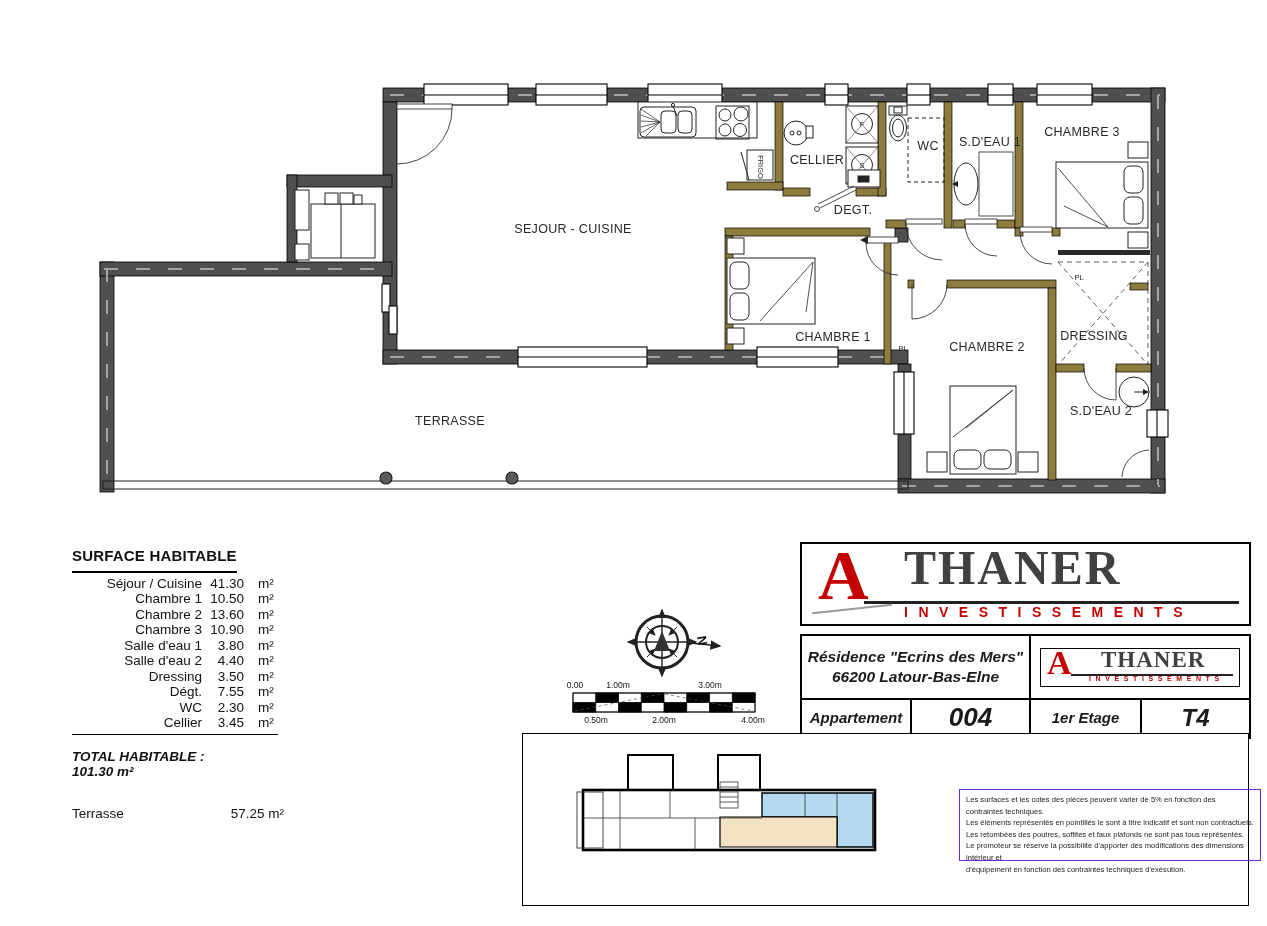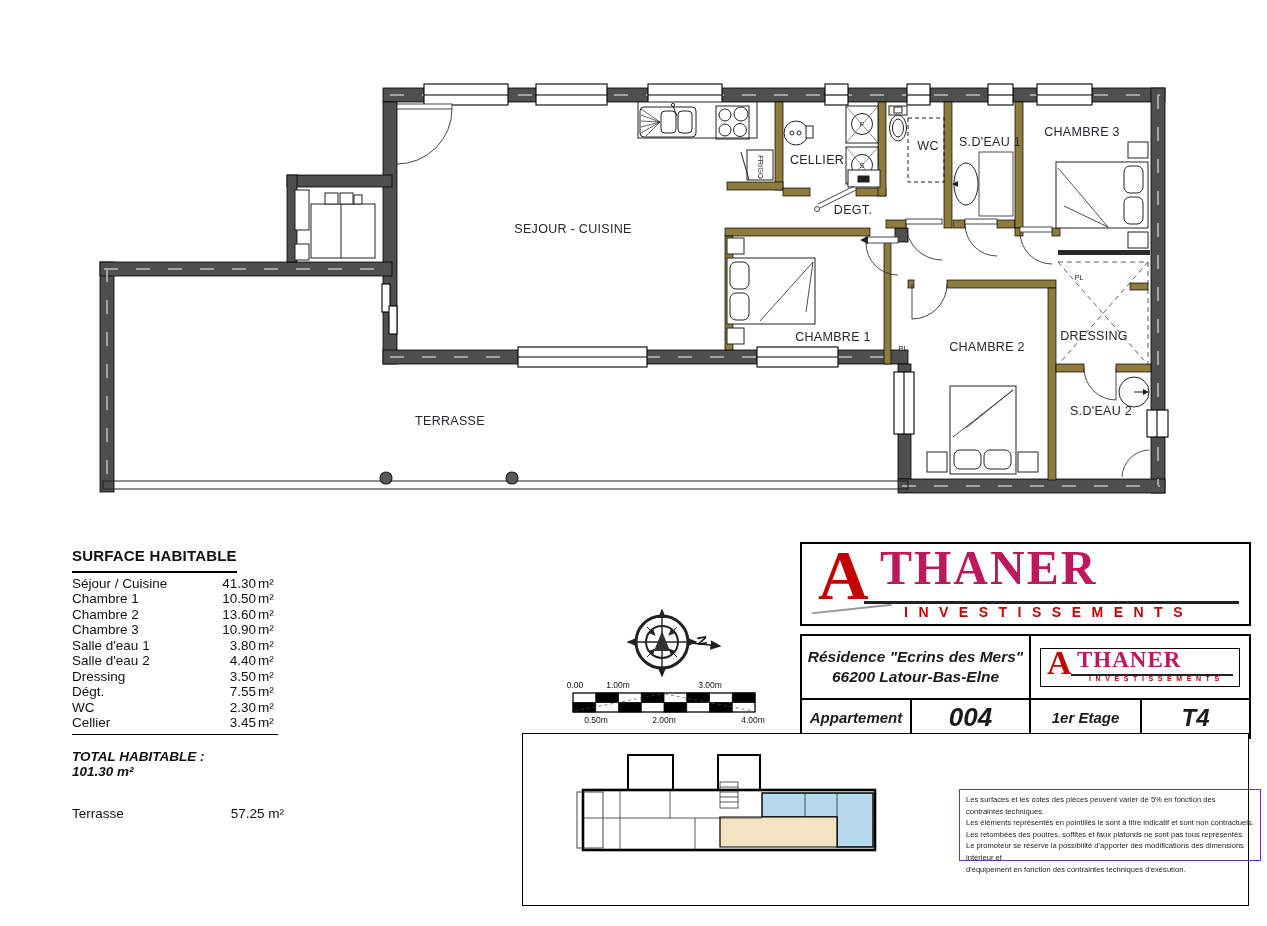--- a/index.html
+++ b/index.html
@@ -5,33 +5,33 @@
   html,body{margin:0;padding:0;background:#ffffff;}
   body{width:1267px;height:926px;position:relative;overflow:hidden;
        font-family:"Liberation Sans",sans-serif;color:#1a1a1a;}
   .abs{position:absolute;}
 
   
   #surface-table{left:72px;top:548px;width:212px;font-size:13.5px;line-height:15.5px;color:#111;}
   #surface-table .st-title{font-weight:bold;font-size:15px;letter-spacing:.2px;
       border-bottom:2.5px solid #000;display:inline-block;padding-bottom:7px;margin-bottom:3px;}
   .st-row{display:flex;}
-  .st-row .lbl{flex:1;}
+  .st-row .lbl{flex:1;text-align:right;}
   .st-row .val{width:42px;text-align:right;}
-  .st-row .unit{width:26px;padding-left:2px;}
+  .st-row .unit{width:26px;padding-left:14px;}
   .st-sep{border-top:1.5px solid #000;margin:3px 0 14px 0;width:206px;}
   .st-total{display:flex;font-weight:bold;font-style:italic;flex-direction:column;}
   .st-total .lbl{flex:1;}
   .st-terrasse{display:flex;margin-top:26px;}
   .st-terrasse .lbl{flex:1;}
 
   
   .logo{position:relative;}
   .logo .l-a{position:absolute;color:#c40000;font-family:"Liberation Serif",serif;font-weight:bold;}
-  .logo .l-rest{position:absolute;color:#be185d;font-family:"Liberation Serif",serif;font-weight:bold;letter-spacing:2px;}
+  .logo .l-rest{position:absolute;color:#404040;font-family:"Liberation Serif",serif;font-weight:bold;letter-spacing:2px;margin-left:24px;}
   .logo .l-line{position:absolute;background:#222;}
   .logo .l-sub{position:absolute;color:#c40000;font-weight:bold;white-space:nowrap;}
   .logo .l-sketch{position:absolute;background:#9a9a9a;}
   #logo-box{left:800px;top:542px;width:447px;height:80px;border:2px solid #000;background:#fff;}
   #logo-box .l-a{left:16px;top:-8px;font-size:70px;}
   #logo-box .l-rest{left:78px;top:-4px;font-size:48px;}
   #logo-box .l-line{left:62px;top:57px;width:375px;height:3px;}
   #logo-box .l-sub{left:102px;top:60px;font-size:14px;letter-spacing:10.5px;}
   #logo-box .l-sketch{left:10px;top:64px;width:80px;height:2px;transform:rotate(-6deg);}
 

